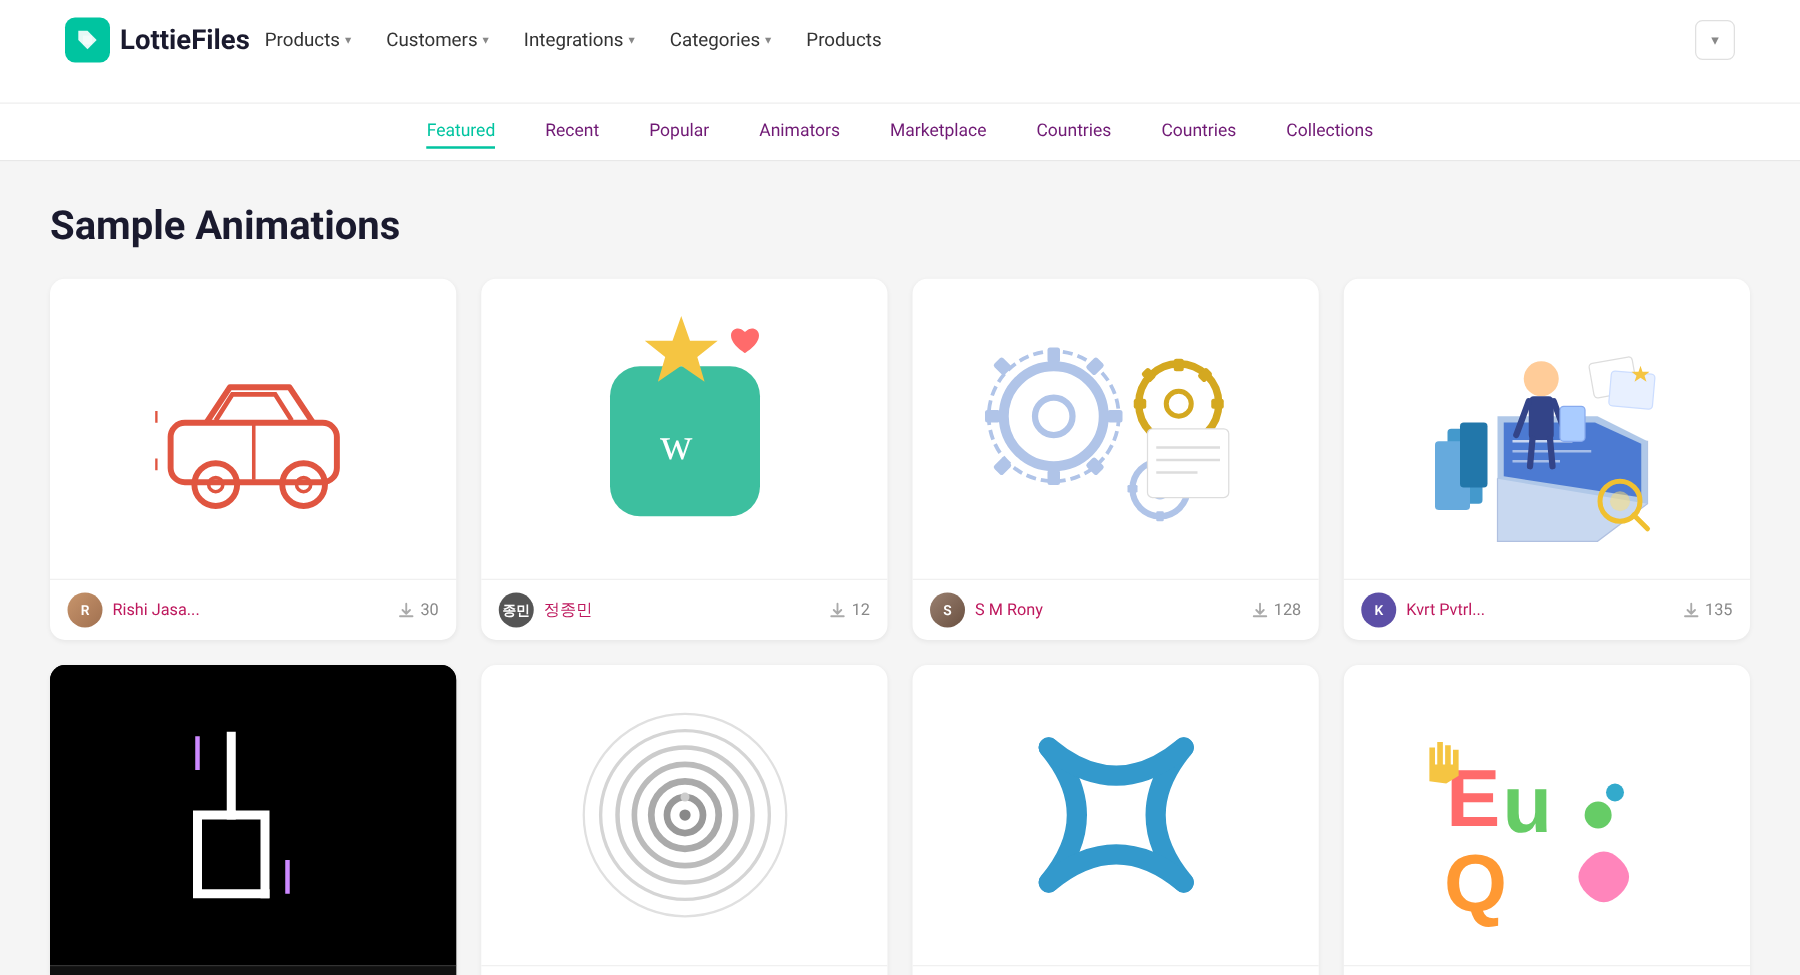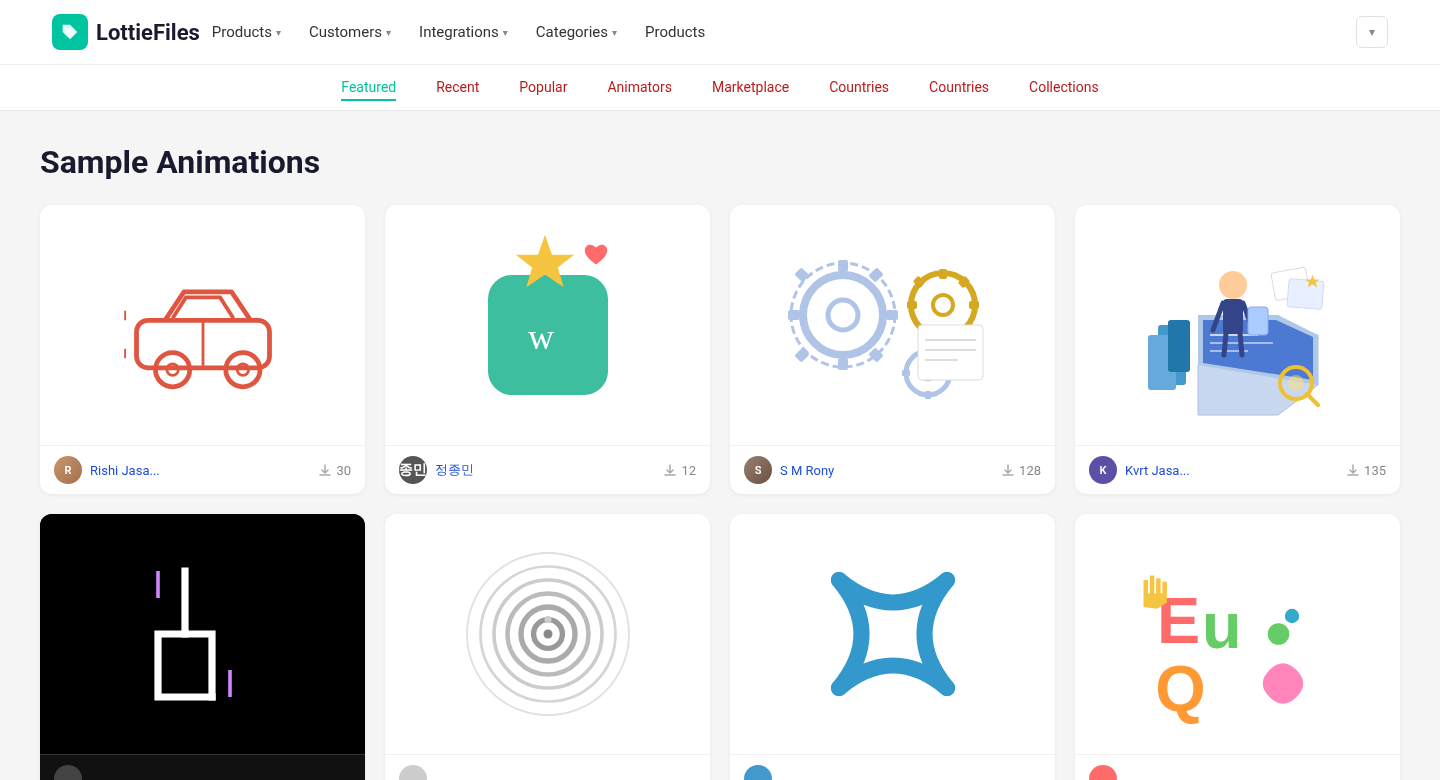--- a/index.html
+++ b/index.html
@@ -105,24 +105,25 @@
     
     .sub-nav {
       display: flex;
       align-items: center;
       justify-content: center;
       gap: 40px;
       padding: 0 40px;
       height: 46px;
       border-top: 1px solid #eee;
       background: #fff;
+      margin-top: 18px;
     }
     .sub-nav-item {
       font-size: 14px;
-      color: #b91c1c;
+      color: #701a75;
       cursor: pointer;
       padding: 4px 0;
       border-bottom: 2px solid transparent;
       white-space: nowrap;
     }
     .sub-nav-item.active {
       color: #00C4A0;
       border-bottom: 2px solid #00C4A0;
     }
 
@@ -179,21 +180,21 @@
       overflow: hidden;
       display: flex;
       align-items: center;
       justify-content: center;
       font-size: 11px;
       font-weight: 600;
       color: #fff;
     }
     .author-name {
       font-size: 13px;
-      color: #1d4ed8;
+      color: #be185d;
     }
     .card-downloads {
       display: flex;
       align-items: center;
       gap: 4px;
       font-size: 13px;
       color: #888;
     }
 
     
@@ -329,21 +330,21 @@
             <polygon points="30,5 36,22 55,22 41,33 46,50 30,39 14,50 19,33 5,22 24,22" fill="#f5c542"></polygon>
           </svg>
 
           <svg viewBox="0 0 30 30" width="28" height="28" style="position:absolute; top:16px; right:28px;">
             <path d="M15 25 C15 25 3 18 3 10 C3 6 6 4 9 4 C12 4 15 7 15 7 C15 7 18 4 21 4 C24 4 27 6 27 10 C27 18 15 25 15 25Z" fill="#ff6b6b"></path>
           </svg>
         </div>
       </div>
       <div class="card-footer">
         <div class="card-author">
-          <div class="author-avatar" style="background:#555; font-size:14px;">종민</div>
+          <div class="author-avatar" style="background:#555; font-size:11px;">종민</div>
           <span class="author-name">정종민</span>
         </div>
         <div class="card-downloads">
           <svg width="14" height="14" viewBox="0 0 14 14" fill="none">
             <path d="M7 2 L7 9 M4 7 L7 10 L10 7" stroke="#aaa" stroke-width="1.5" stroke-linecap="round" stroke-linejoin="round"></path>
             <line x1="2" y1="12" x2="12" y2="12" stroke="#aaa" stroke-width="1.5" stroke-linecap="round"></line>
           </svg>
           <span>12</span>
         </div>
       </div>
@@ -441,21 +442,21 @@
 
           <rect x="155" y="45" width="35" height="28" rx="3" fill="white" stroke="#ddd" stroke-width="1" transform="rotate(-10,172,59)"></rect>
           <rect x="170" y="55" width="35" height="28" rx="3" fill="#e8f0ff" stroke="#ccddff" stroke-width="1" transform="rotate(5,187,69)"></rect>
 
           <polygon points="195,42 197,48 204,48 199,52 201,58 195,54 189,58 191,52 186,48 193,48" fill="#f5c542" transform="scale(0.8) translate(48,20)"></polygon>
         </svg>
       </div>
       <div class="card-footer">
         <div class="card-author">
           <div class="author-avatar" style="background:#5c4fa6;">K</div>
-          <span class="author-name">Kvrt Jasa...</span>
+          <span class="author-name">Kvrt Pvtrl...</span>
         </div>
         <div class="card-downloads">
           <svg width="14" height="14" viewBox="0 0 14 14" fill="none">
             <path d="M7 2 L7 9 M4 7 L7 10 L10 7" stroke="#aaa" stroke-width="1.5" stroke-linecap="round" stroke-linejoin="round"></path>
             <line x1="2" y1="12" x2="12" y2="12" stroke="#aaa" stroke-width="1.5" stroke-linecap="round"></line>
           </svg>
           <span>135</span>
         </div>
       </div>
     </div>

